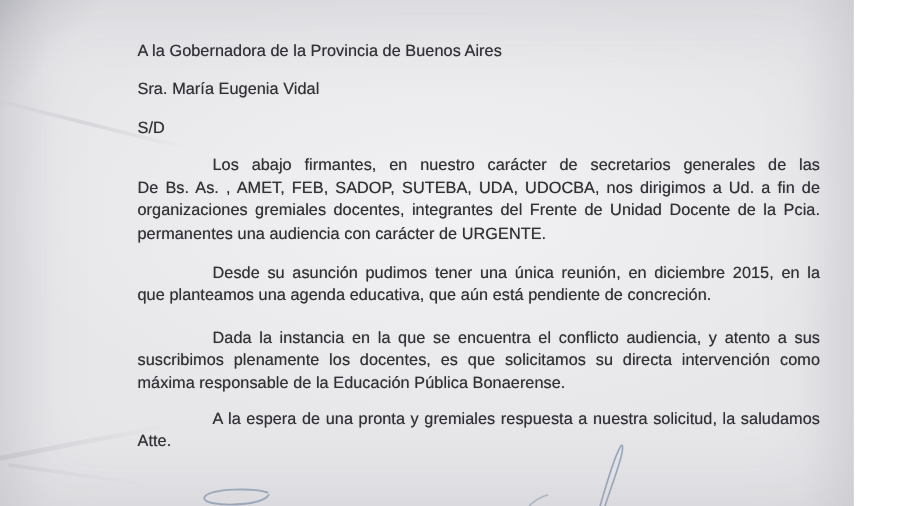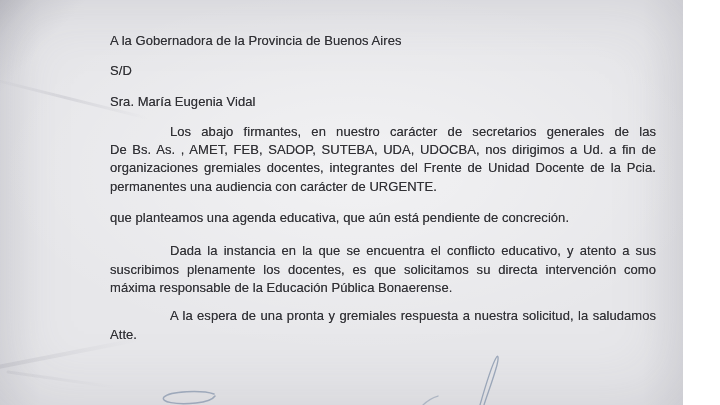--- a/index.html
+++ b/index.html
@@ -97,36 +97,37 @@
   <div class="crease crease-tl"></div>
   <div class="crease crease-left-mid"></div>
   <div class="crease crease-bl"></div>
   <div class="crease crease-bl2"></div>
 
   <div class="ink-smudge"></div>
 
   <div class="textcol">
 
     <div class="hline">A la Gobernadora de la Provincia de Buenos Aires</div>
+    <div class="hline">Sra. María Eugenia Vidal</div>
     <div class="hline">S/D</div>
-    <div class="hline">Sra. María Eugenia Vidal</div>
 
     <div class="para p1">
       <div class="ln just indent">Los abajo firmantes, en nuestro carácter de secretarios generales de las</div>
       <div class="ln just">De Bs. As. , AMET, FEB, SADOP, SUTEBA, UDA, UDOCBA,  nos dirigimos a Ud. a fin de</div>
       <div class="ln just">organizaciones gremiales docentes, integrantes del Frente de Unidad Docente de la Pcia.</div>
       <div class="ln">permanentes una audiencia con carácter de URGENTE.</div>
     </div>
 
     <div class="para p2">
+      <div class="ln just indent">Desde su asunción pudimos tener una única reunión, en diciembre 2015, en la</div>
       <div class="ln">que planteamos una agenda educativa, que aún está pendiente de concreción.</div>
     </div>
 
     <div class="para p3">
-      <div class="ln just indent">Dada la instancia en la que se encuentra el conflicto educativo, y atento a sus</div>
+      <div class="ln just indent">Dada la instancia en la que se encuentra el conflicto audiencia, y atento a sus</div>
       <div class="ln just">suscribimos plenamente los docentes, es que solicitamos su directa intervención como</div>
       <div class="ln">máxima responsable de la Educación Pública Bonaerense.</div>
     </div>
 
     <div class="para p4">
       <div class="ln just indent">A la espera de una pronta y gremiales respuesta a nuestra solicitud, la saludamos</div>
       <div class="ln">Atte.</div>
     </div>
 
   </div>

